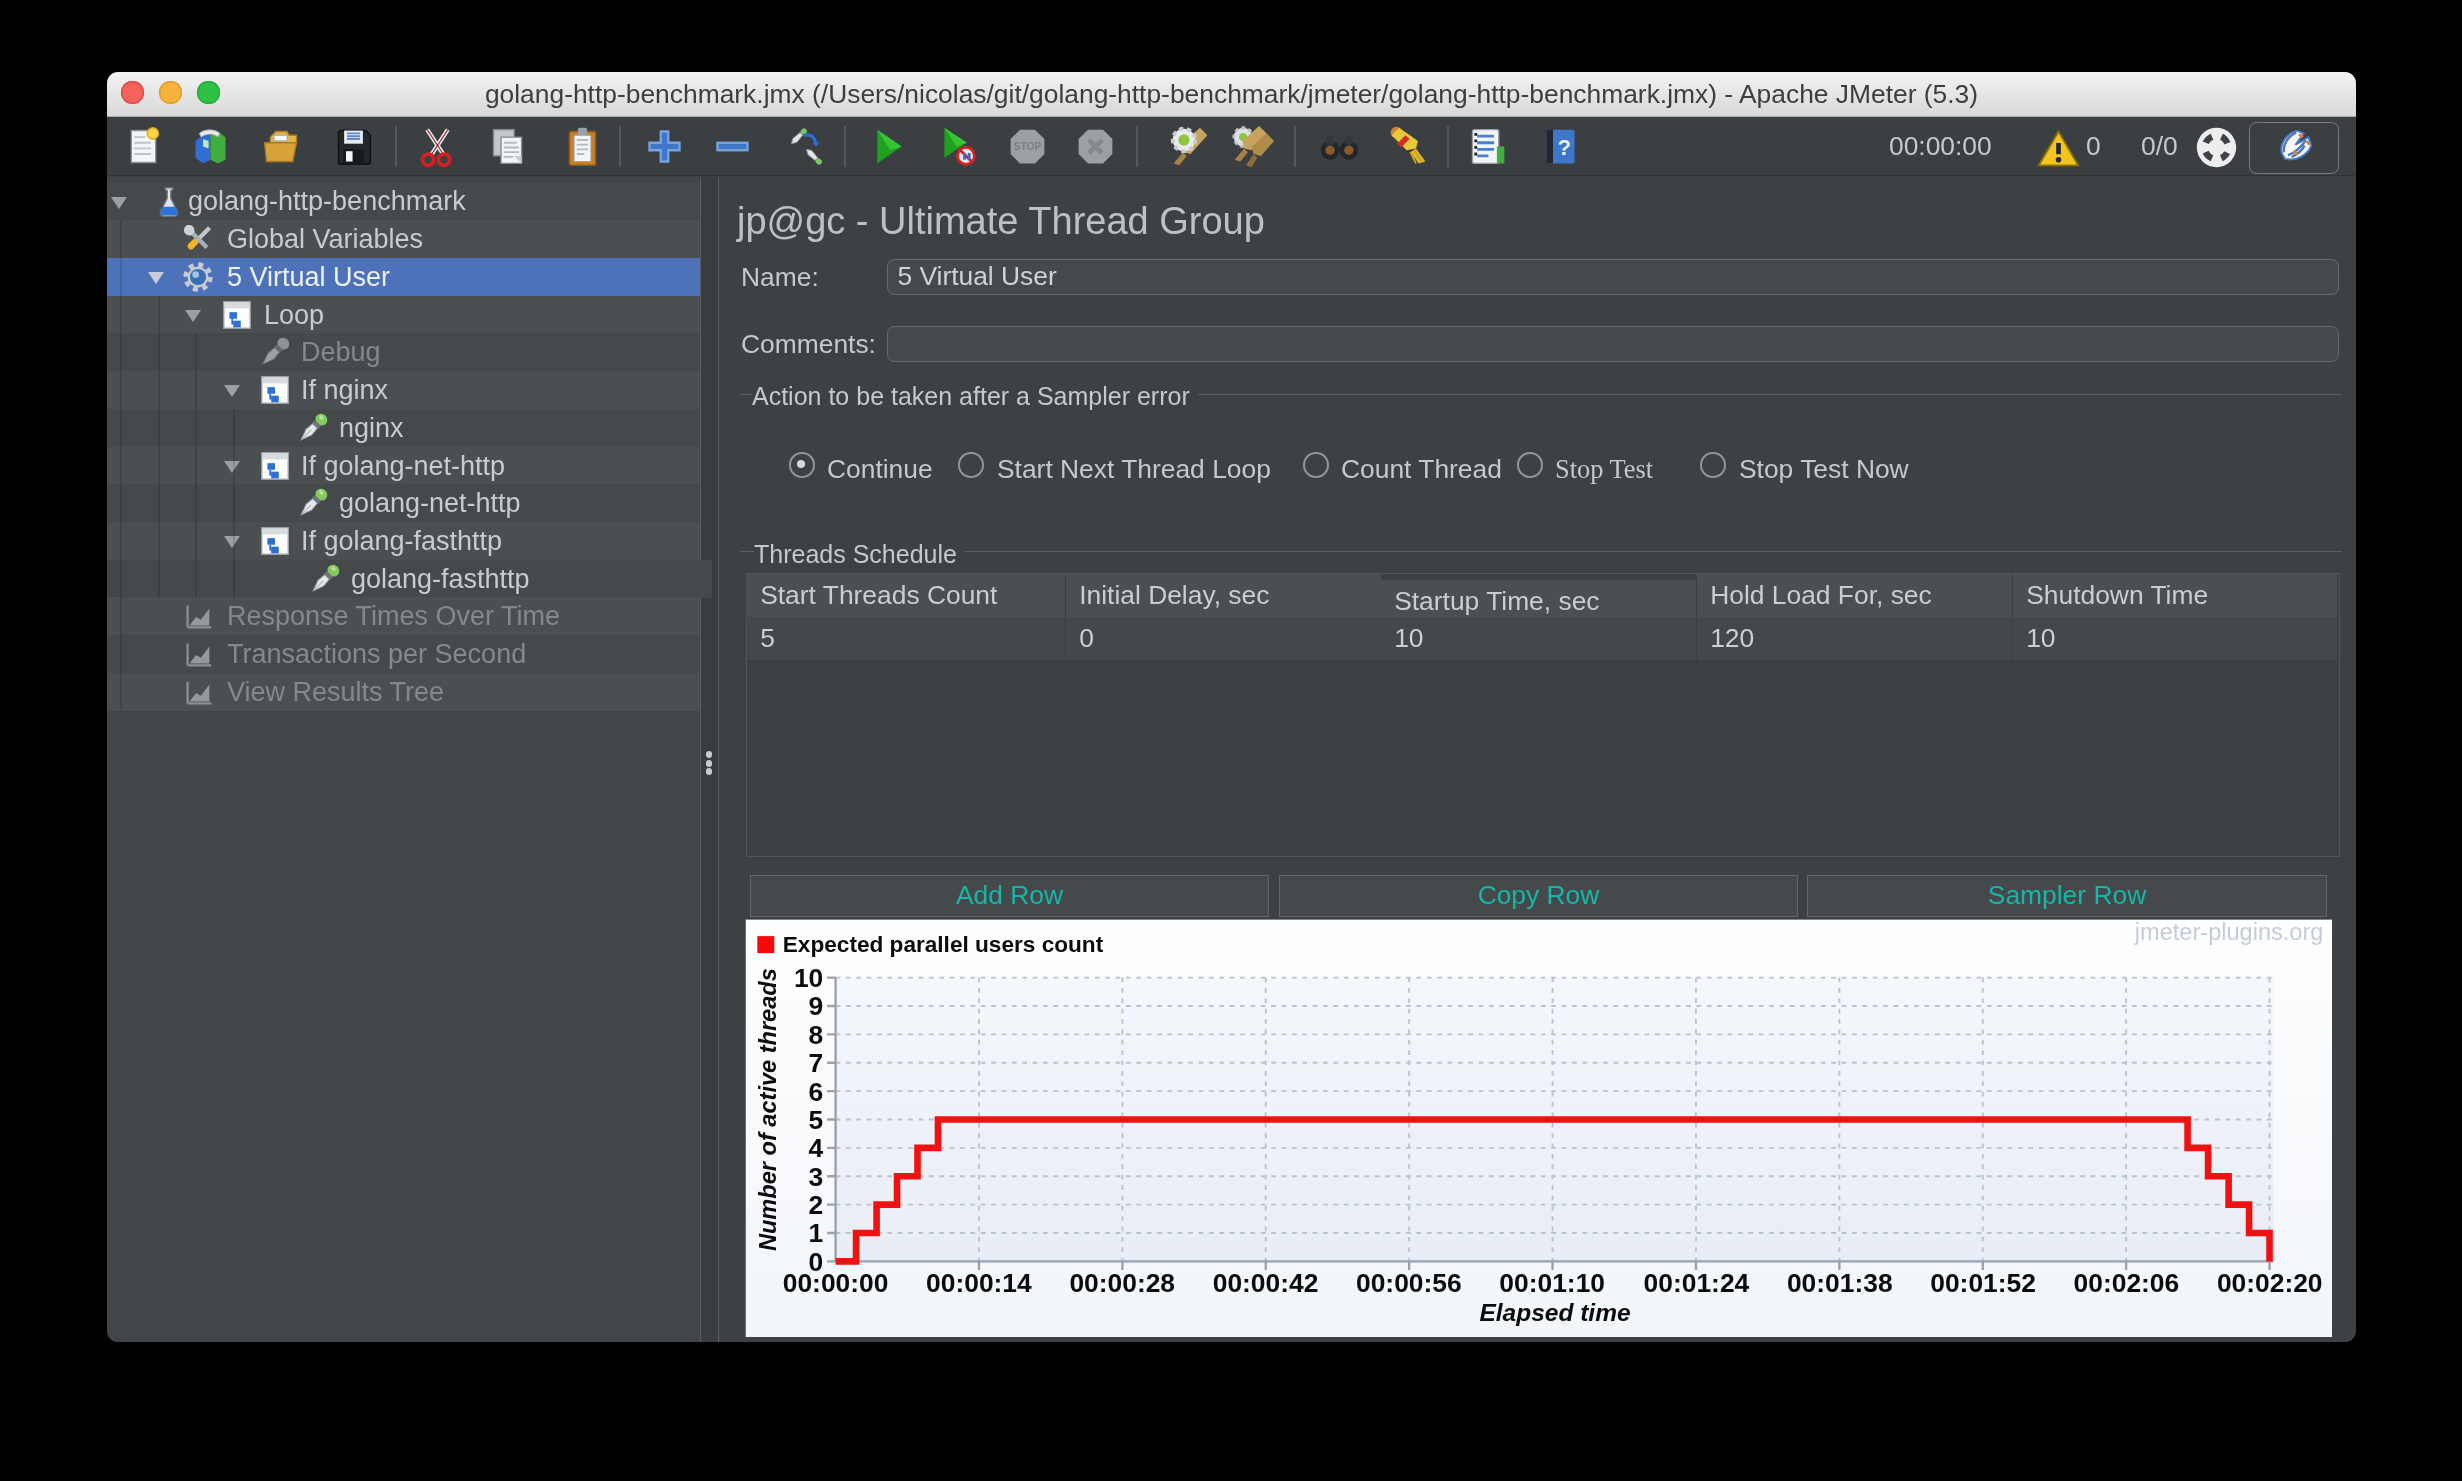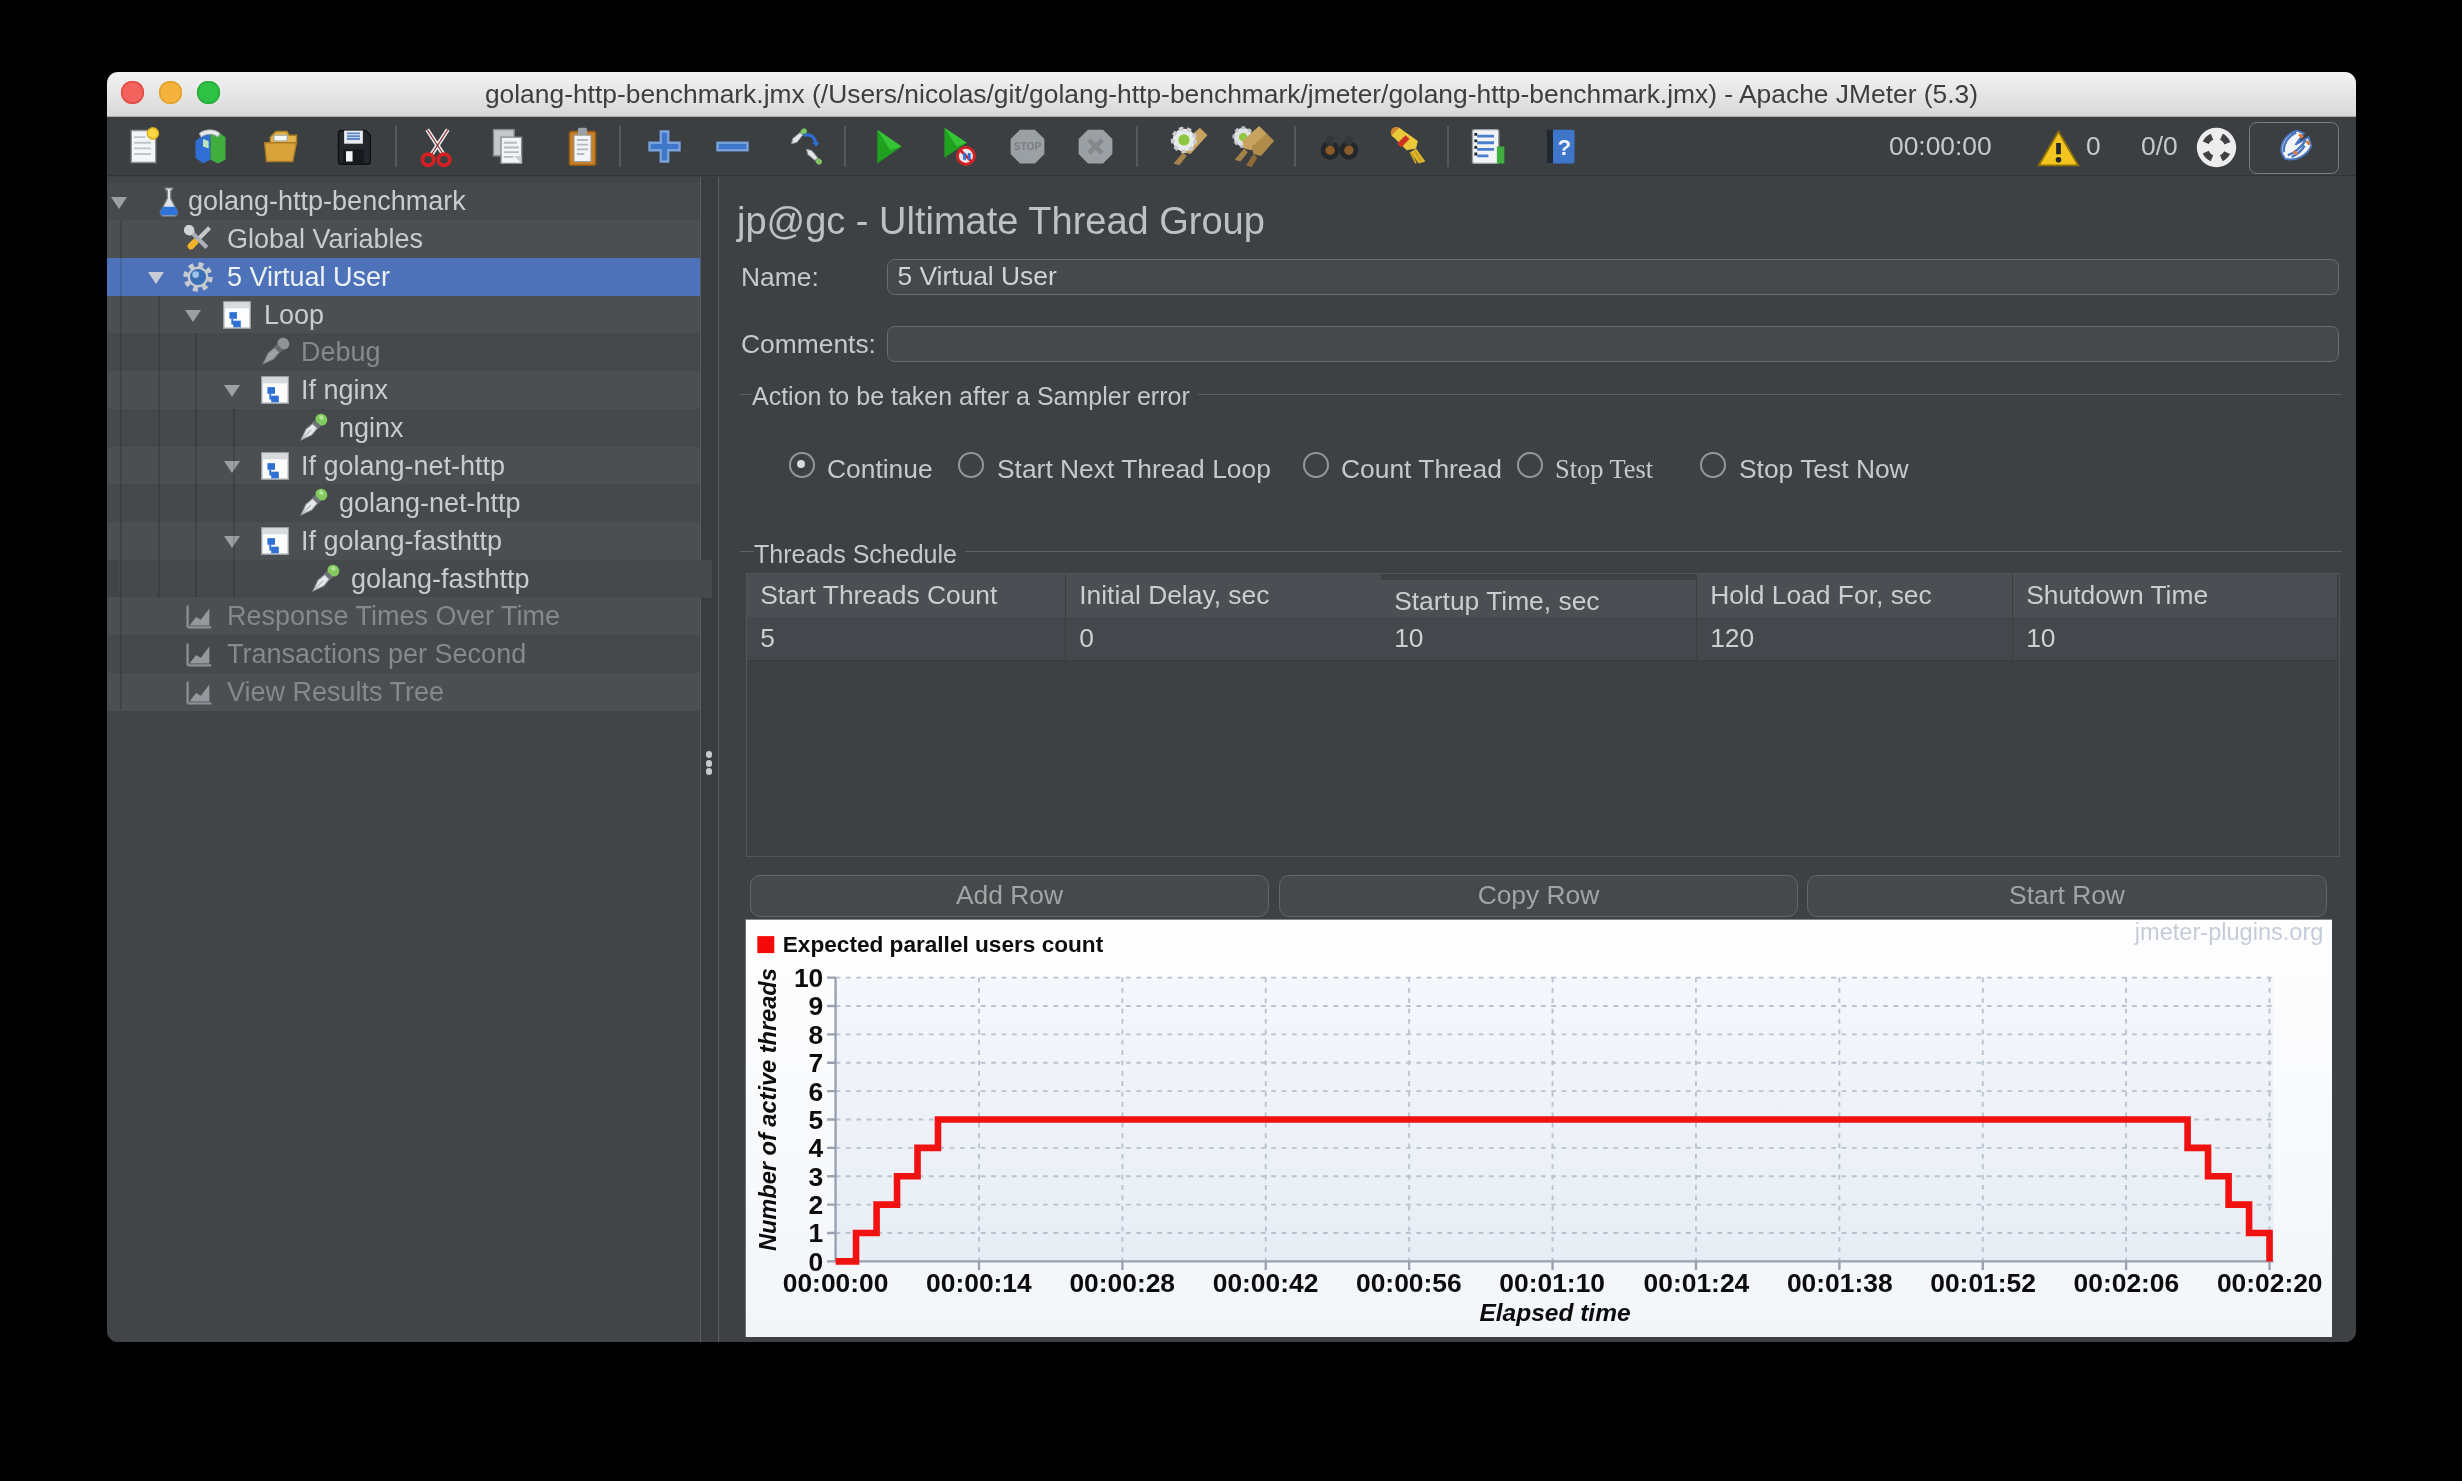--- a/index.html
+++ b/index.html
@@ -23,21 +23,21 @@
 #divider{position:absolute;left:593px;top:105px;width:19px;height:1165px;background:#3a3d40;border-left:1.9px solid #5a5e61;border-right:1.9px solid #5a5e61;}
 .ddot{position:absolute;left:4.7px;width:6.6px;height:6.6px;border-radius:50%;background:#c9cbcd;}
 #content{position:absolute;left:612px;top:105px;width:1637px;height:1165px;background:#3e4144;}
 .abs{position:absolute;}
 .lbl{position:absolute;font-size:26.4px;color:#c6c8ca;white-space:nowrap;line-height:1.1;}
 .field{position:absolute;height:36px;background:#45494c;border:1.9px solid #696d70;border-radius:7.5px;font-size:26.4px;color:#d0d2d4;line-height:32px;padding-left:9.4px;}
 .etch{position:absolute;height:0;border-top:1.9px solid #5c6063;}
 .etchlbl{position:absolute;font-size:25px;color:#c6c8ca;background:#3e4144;padding:0 8.5px 0 0;white-space:nowrap;line-height:1.1;}
 .radio{position:absolute;width:25.5px;height:25.5px;border-radius:50%;border:2.8px solid #939697;}
 .rdot{position:absolute;left:5.7px;top:5.7px;width:8.5px;height:8.5px;border-radius:50%;background:#d7d9da;}
-.btn{position:absolute;height:42px;background:#45494c;border:1.9px solid #63676a;border-radius:10px;font-size:26.4px;color:#a3a3a3;text-align:center;line-height:39px;}
+.btn{position:absolute;height:42px;background:#45494c;border:1.9px solid #63676a;border-radius:0;font-size:26.4px;color:#14b8a6;text-align:center;line-height:39px;}
 .th{position:absolute;top:0;height:43px;background:#4b4f53;border-right:1.9px solid #3b3e41;font-size:26.4px;color:#cbcdcf;line-height:43px;padding-left:13.2px;white-space:nowrap;overflow:hidden;}
 .td{position:absolute;top:43px;height:44px;background:#44474b;border-right:1.9px solid #3b3e41;border-bottom:1.9px solid #393c3f;font-size:26.4px;color:#cdcfd1;line-height:42px;padding-left:13.2px;}
 </style></head>
 <body>
 <div id="win">
   <div id="titlebar">
     <div class="tl" style="left:14px;background:#f4625d;box-shadow:inset 0 0 0 1.4px #e14b45;"></div>
     <div class="tl" style="left:52px;background:#f5b33d;box-shadow:inset 0 0 0 1.4px #e0a02b;"></div>
     <div class="tl" style="left:90px;background:#2fc144;box-shadow:inset 0 0 0 1.4px #27ab3a;"></div>
     <div id="title">golang-http-benchmark.jmx (/Users/nicolas/git/golang-http-benchmark/jmeter/golang-http-benchmark.jmx) - Apache JMeter (5.3)</div>
@@ -374,21 +374,21 @@
       <div class="th" style="left:950px;width:316px;">Hold Load For, sec</div>
       <div class="th" style="left:1266px;width:324px;border-right:none;">Shutdown Time</div>
       <div class="td" style="left:0;width:319px;">5</div>
       <div class="td" style="left:319px;width:316px;">0</div>
       <div class="td" style="left:634px;width:316px;">10</div>
       <div class="td" style="left:950px;width:316px;">120</div>
       <div class="td" style="left:1266px;width:324px;border-right:none;">10</div>
     </div>
     <div class="btn" style="left:31px;top:698px;width:519px;">Add Row</div>
     <div class="btn" style="left:560px;top:698px;width:519px;">Copy Row</div>
-    <div class="btn" style="left:1088px;top:698px;width:520px;">Start Row</div>
+    <div class="btn" style="left:1088px;top:698px;width:520px;">Sampler Row</div>
     <div id="chartbox" class="abs" style="left:26.4px;top:742px;width:1587px;height:418px;background:linear-gradient(#fefefe,#f2f5f9);border-top:1.9px solid #868686;border-left:1.9px solid #6f6f6f;">
       <svg width="1585" height="416" viewBox="2 2 1681 441" style="position:absolute;left:0;top:0;">
         <defs>
             <linearGradient id="pg" x1="0" y1="0" x2="0" y2="1">
           <stop offset="0" stop-color="#f4f7fb"></stop>
               <stop offset="1" stop-color="#e8edf5"></stop>
         </linearGradient>
           </defs>
         <rect x="97" y="63" width="1525" height="301" fill="url(#pg)"></rect>
         <g stroke="#b9c2cf" stroke-width="2" stroke-dasharray="5 6" fill="none">

